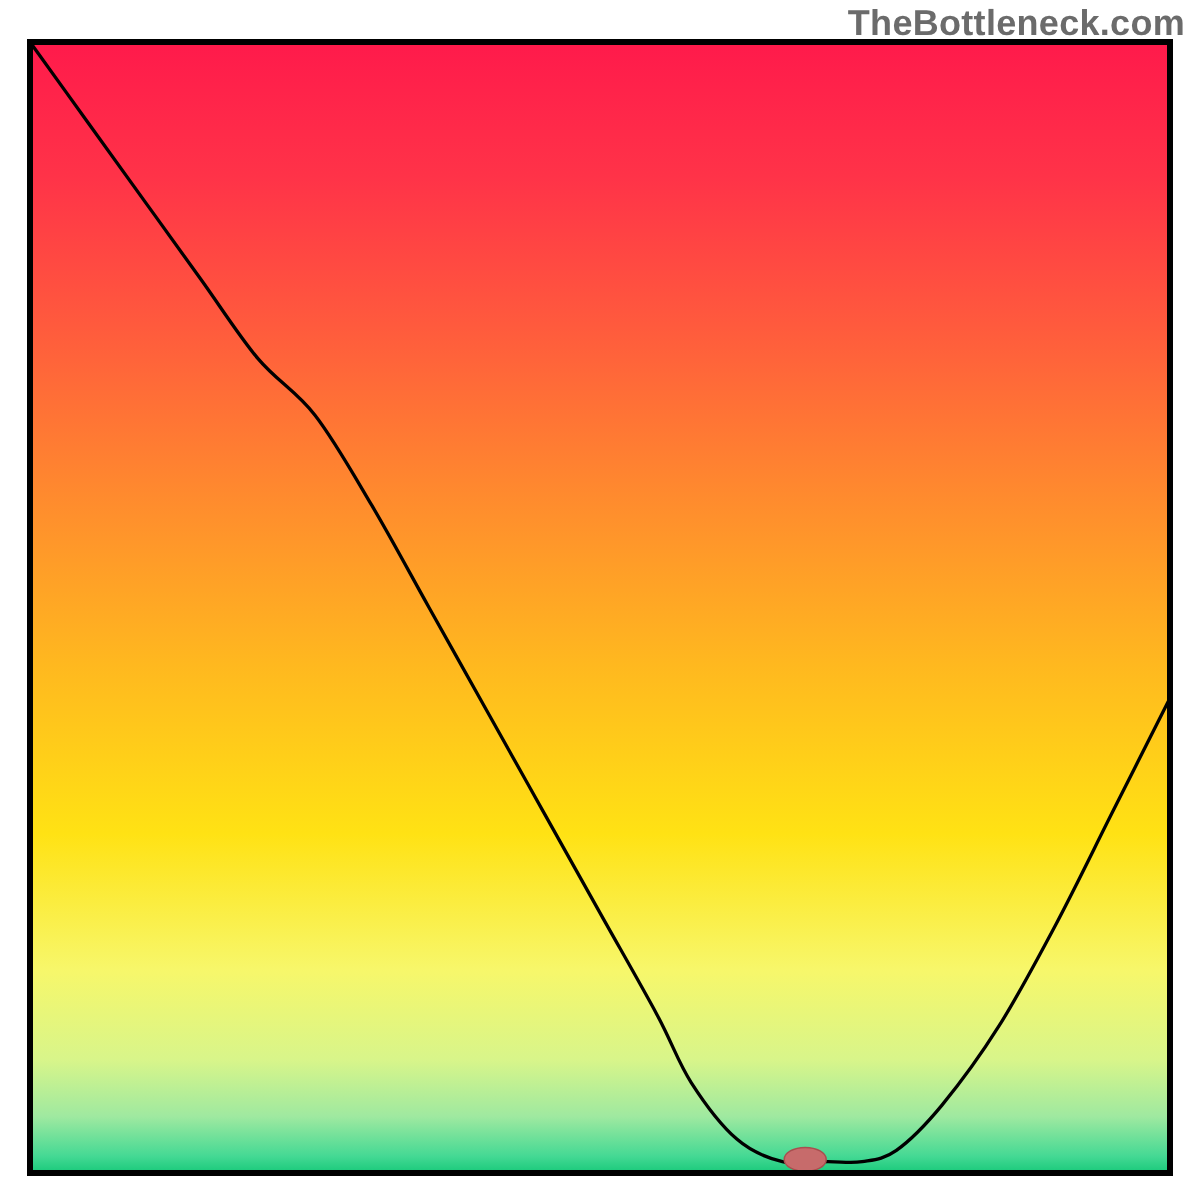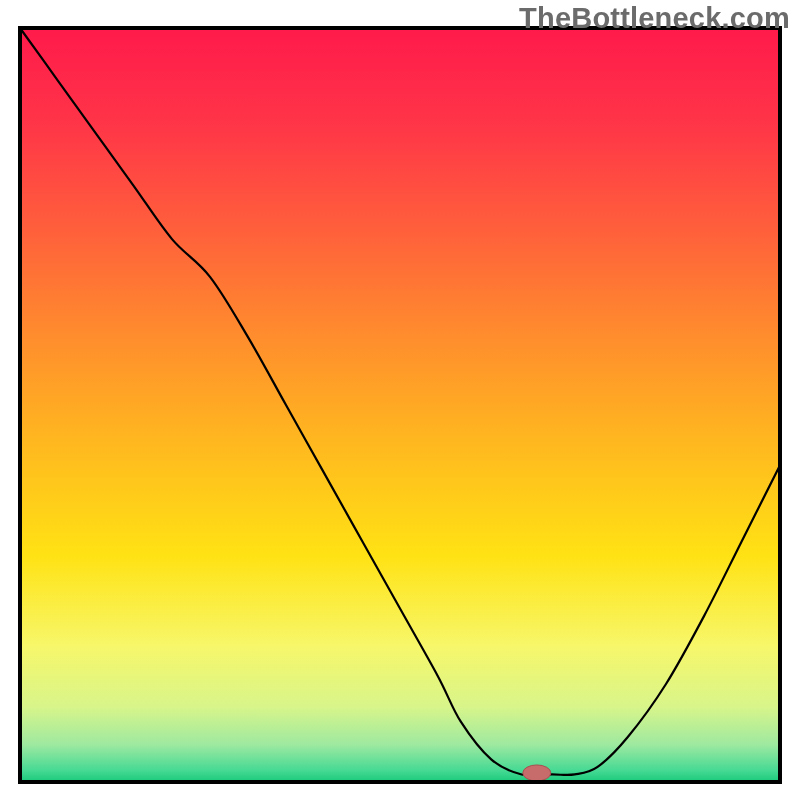--- a/index.html
+++ b/index.html
@@ -12,21 +12,21 @@
   }
   .container {
     position: relative;
     width: 800px;
     height: 800px;
   }
   .watermark {
     position: absolute;
     top: 2px;
     right: 10px;
-    font-size: 29px;
+    font-size: 24px;
     font-weight: bold;
     color: #6b6b6b;
     z-index: 10;
     letter-spacing: 0.2px;
   }
   svg.chart {
     position: absolute;
     top: 0;
     left: 0;
   }

